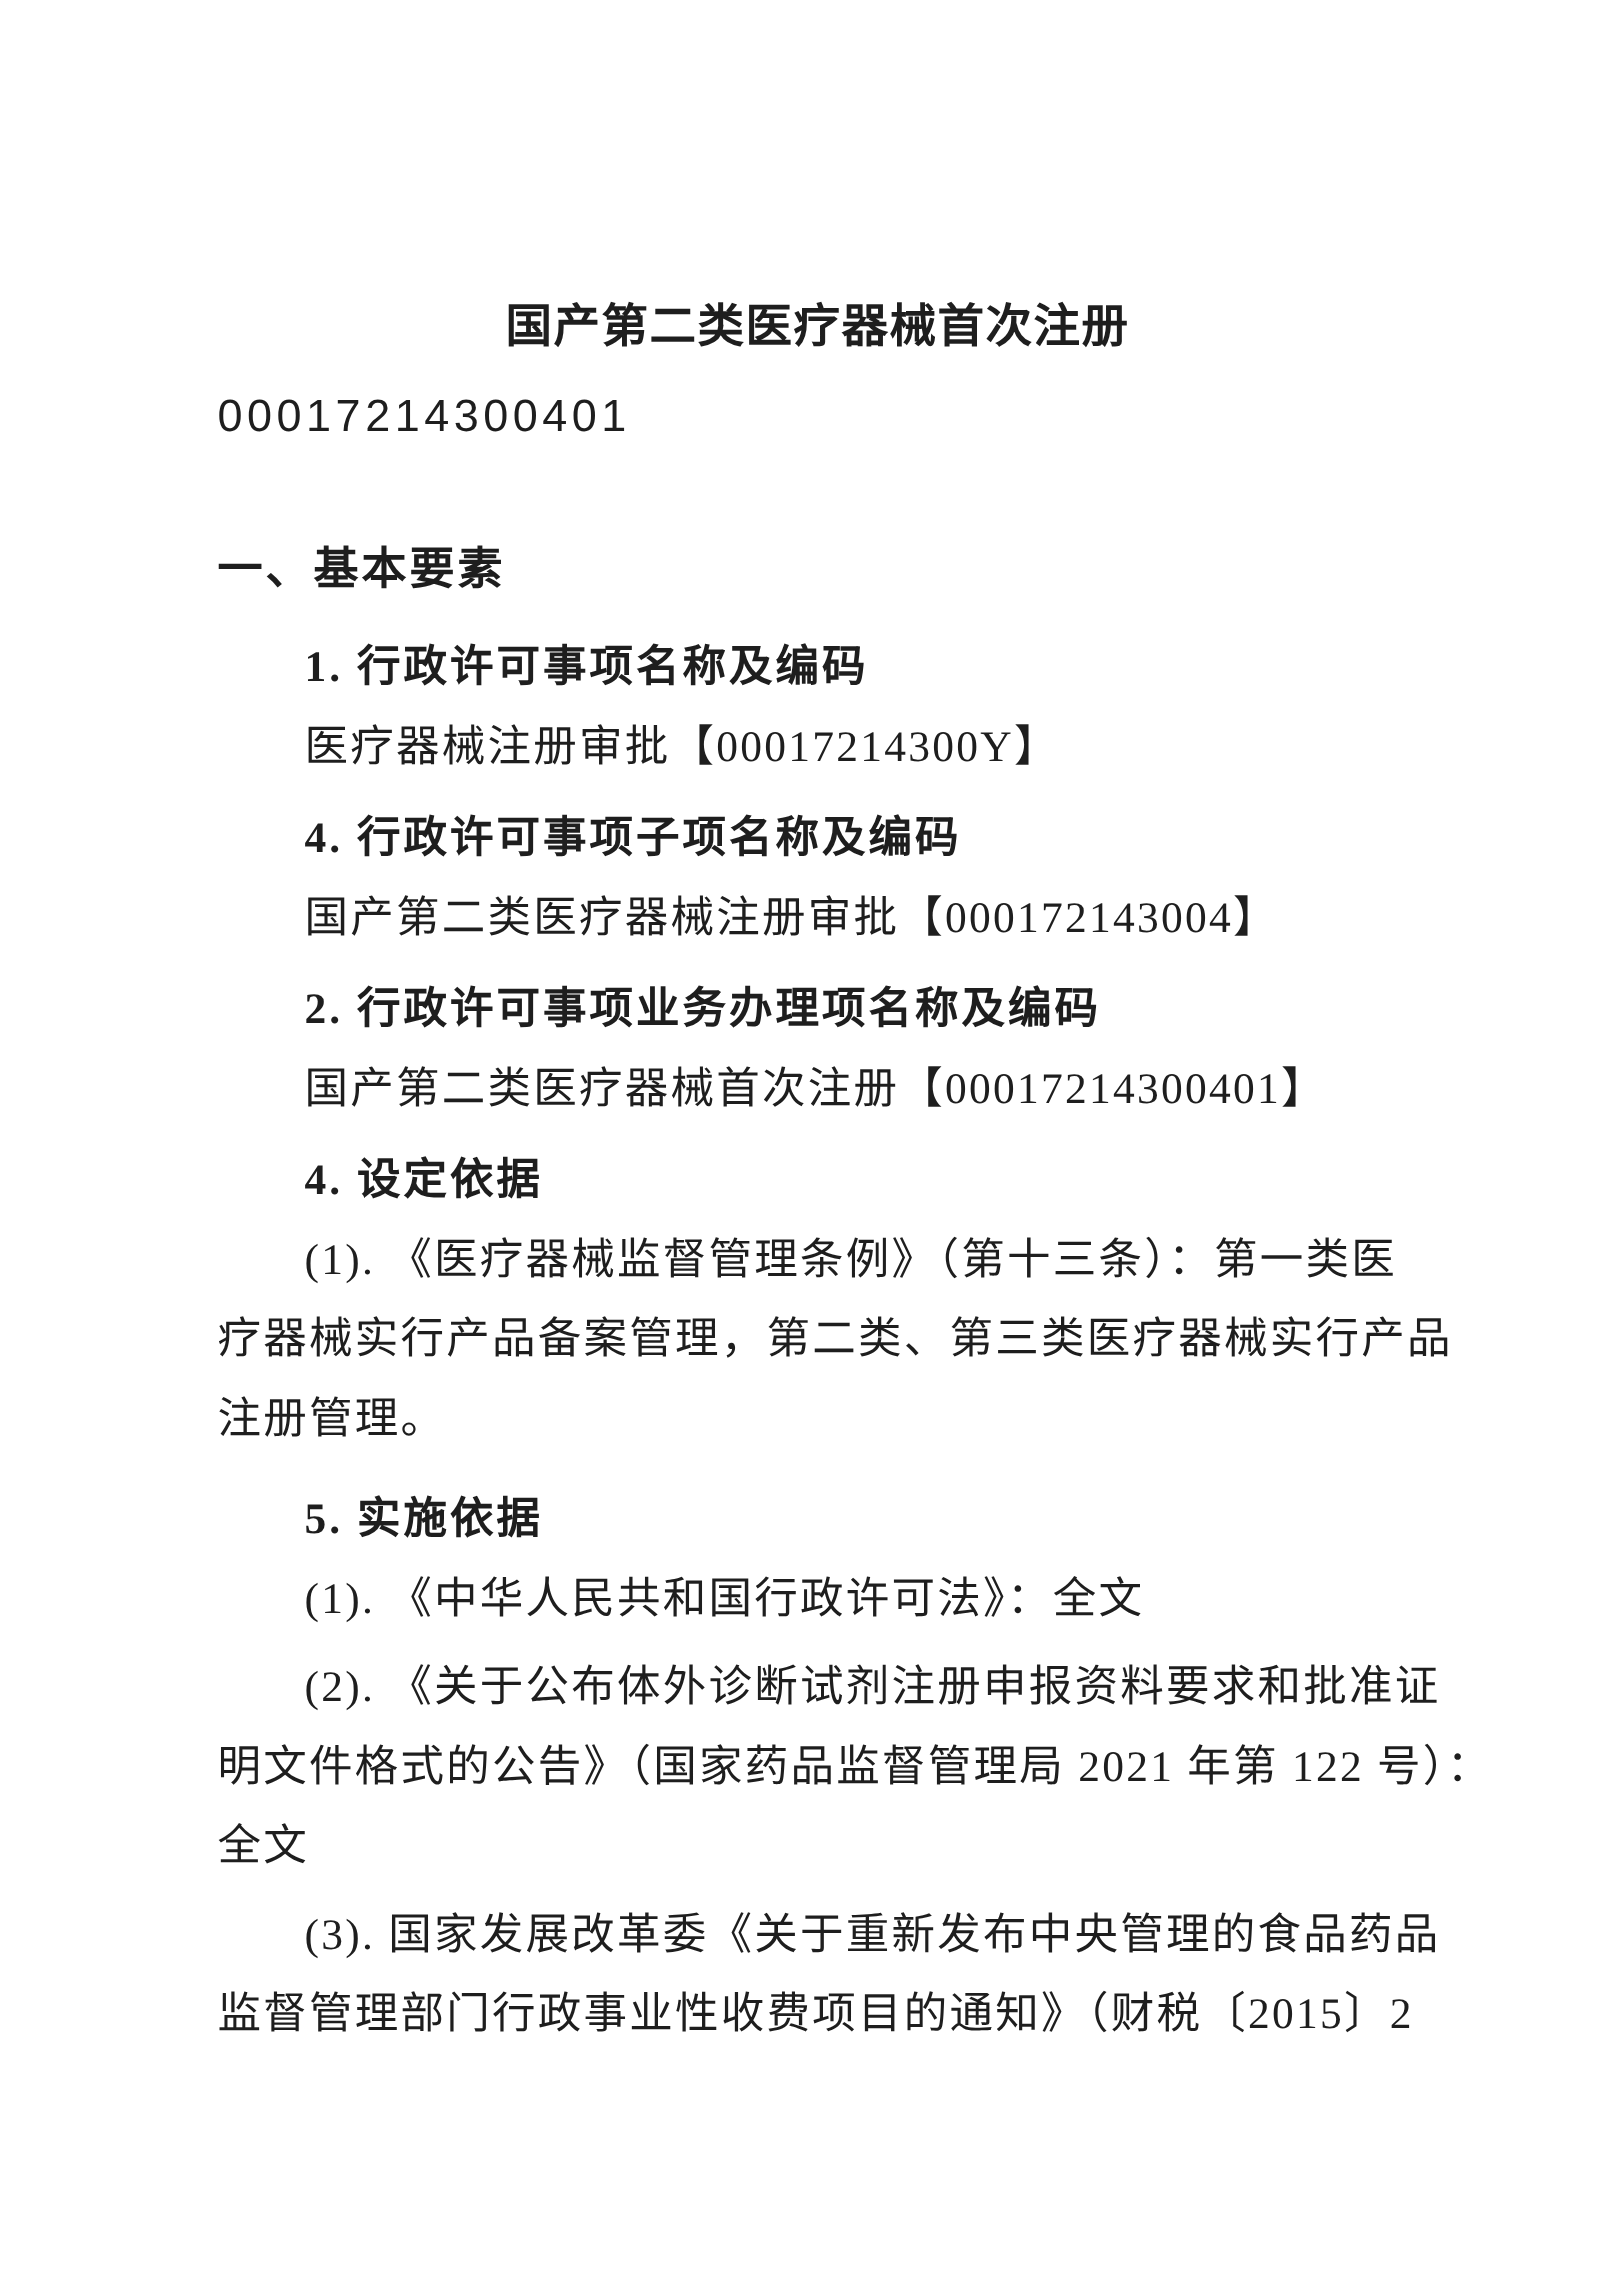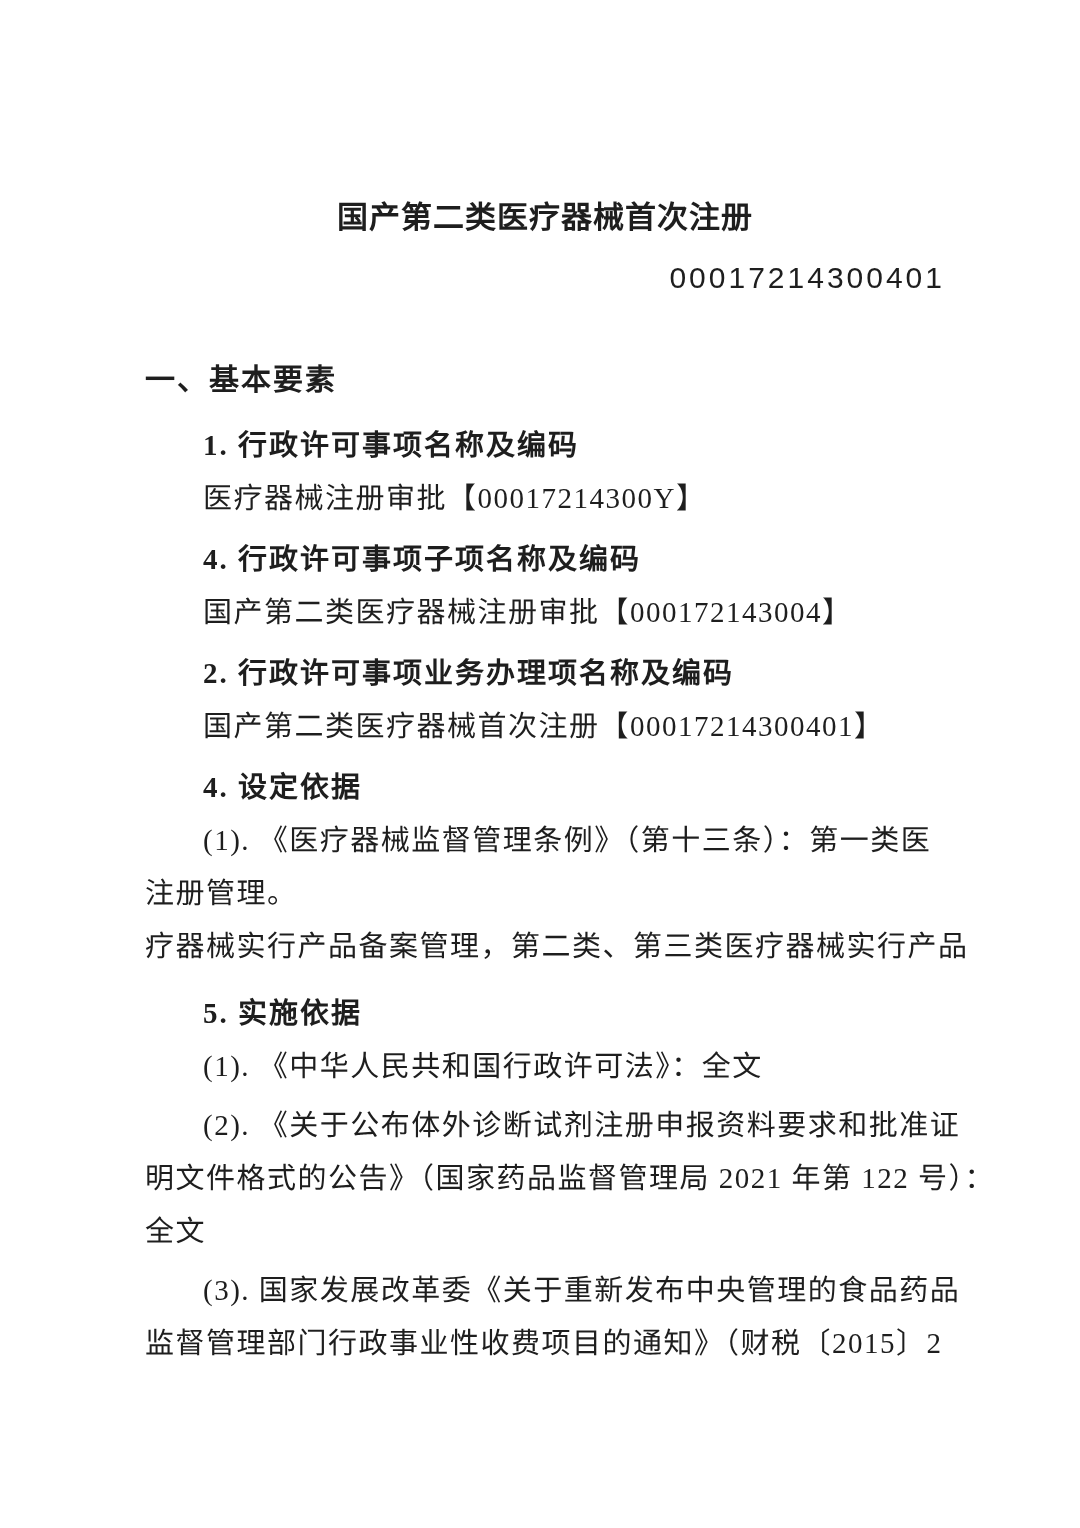--- a/index.html
+++ b/index.html
@@ -28,21 +28,21 @@
     padding-top: 198px;
     text-align: center;
     font-family: "Liberation Sans", "DejaVu Sans", sans-serif;
     font-weight: 700;
     font-size: 31px;
     line-height: 40px;
     letter-spacing: 1px;
   }
   .doc-code {
     margin-top: 20px;
-    text-align: right;
+    text-align: left;
     font-family: "Liberation Sans", "DejaVu Sans", sans-serif;
     font-weight: 400;
     font-size: 30px;
     line-height: 40px;
     letter-spacing: 3px;
   }
   .section-heading {
     margin: 64px 0 0 0;
     font-family: "Liberation Sans", "DejaVu Sans", sans-serif;
     font-weight: 700;
@@ -121,22 +121,22 @@
         <h3 class="item-heading">2. 行政许可事项业务办理项名称及编码</h3>
         <div class="para">
           <div class="line first">国产第二类医疗器械首次注册【00017214300401】</div>
         </div>
       </section>
 
       <section class="item">
         <h3 class="item-heading">4. 设定依据</h3>
         <div class="para">
           <div class="line first">(1). 《医疗器械监督管理条例》（第十三条）：第一类医</div>
+          <div class="line">疗器械实行产品备案管理，第二类、第三类医疗器械实行产品</div>
           <div class="line">注册管理。</div>
-          <div class="line">疗器械实行产品备案管理，第二类、第三类医疗器械实行产品</div>
         </div>
       </section>
 
       <section class="item gap-lg">
         <h3 class="item-heading">5. 实施依据</h3>
         <div class="para">
           <div class="line first">(1). 《中华人民共和国行政许可法》：全文</div>
         </div>
         <div class="para">
           <div class="line first">(2). 《关于公布体外诊断试剂注册申报资料要求和批准证</div>

